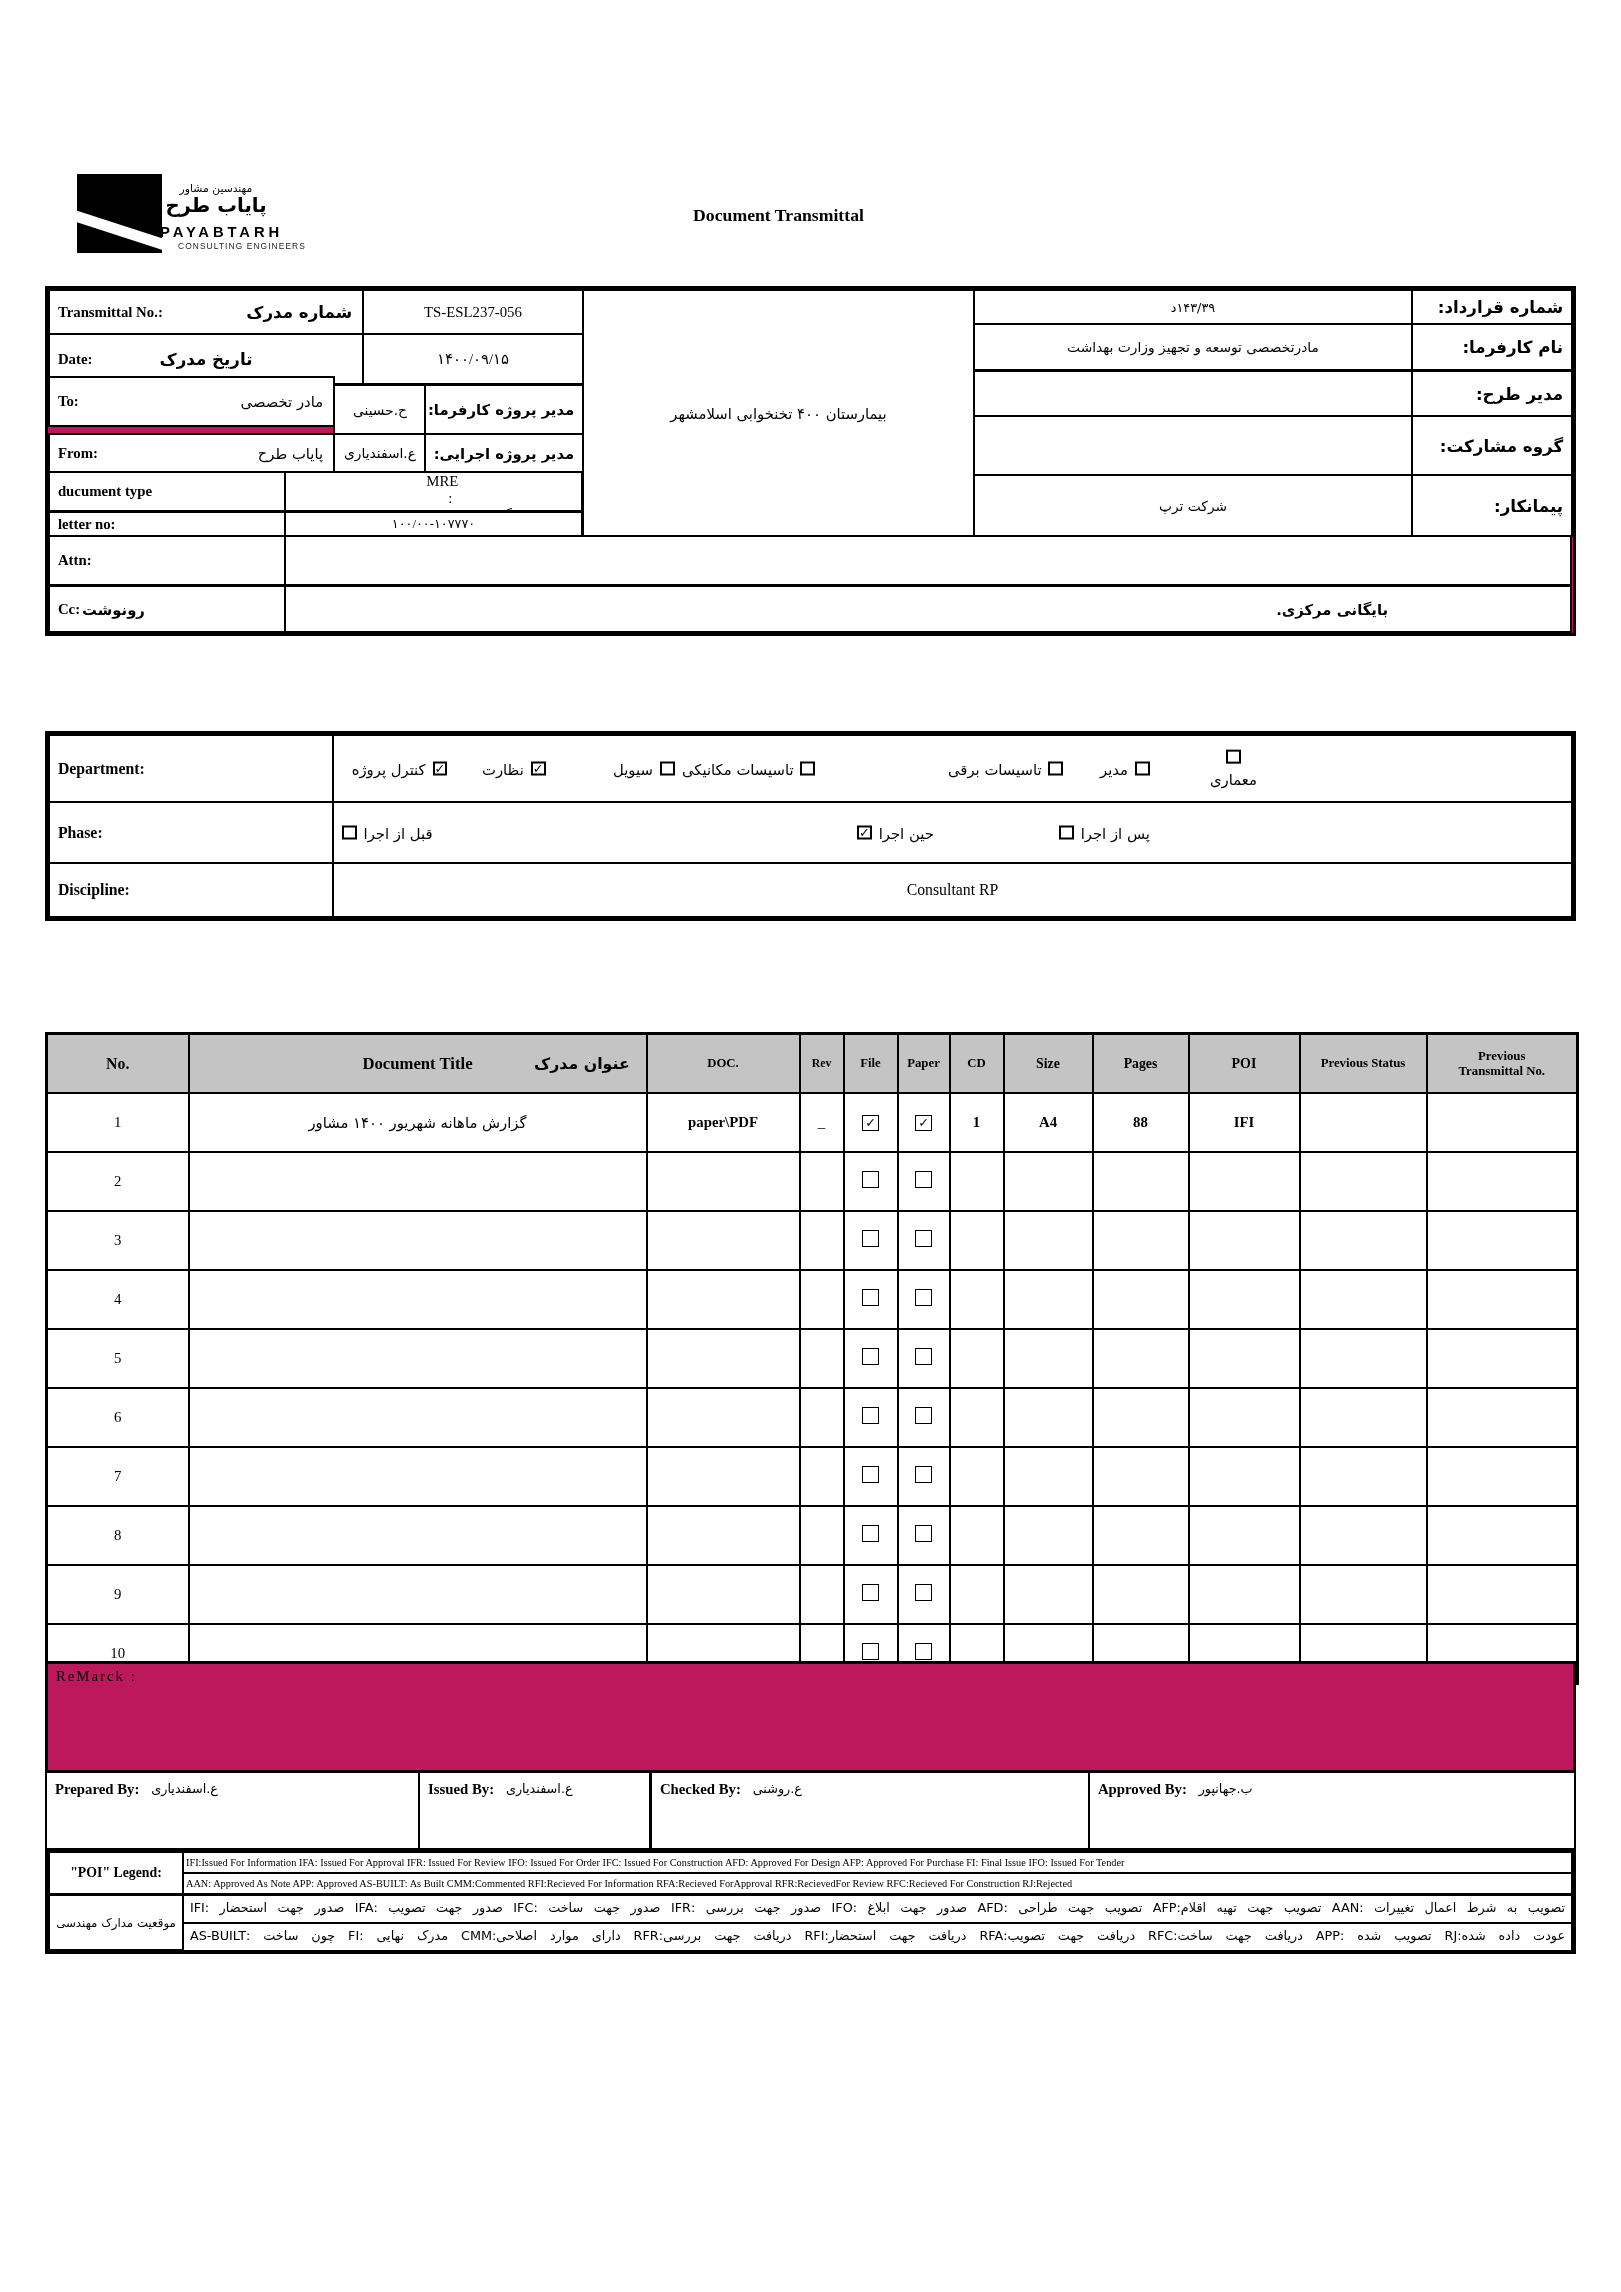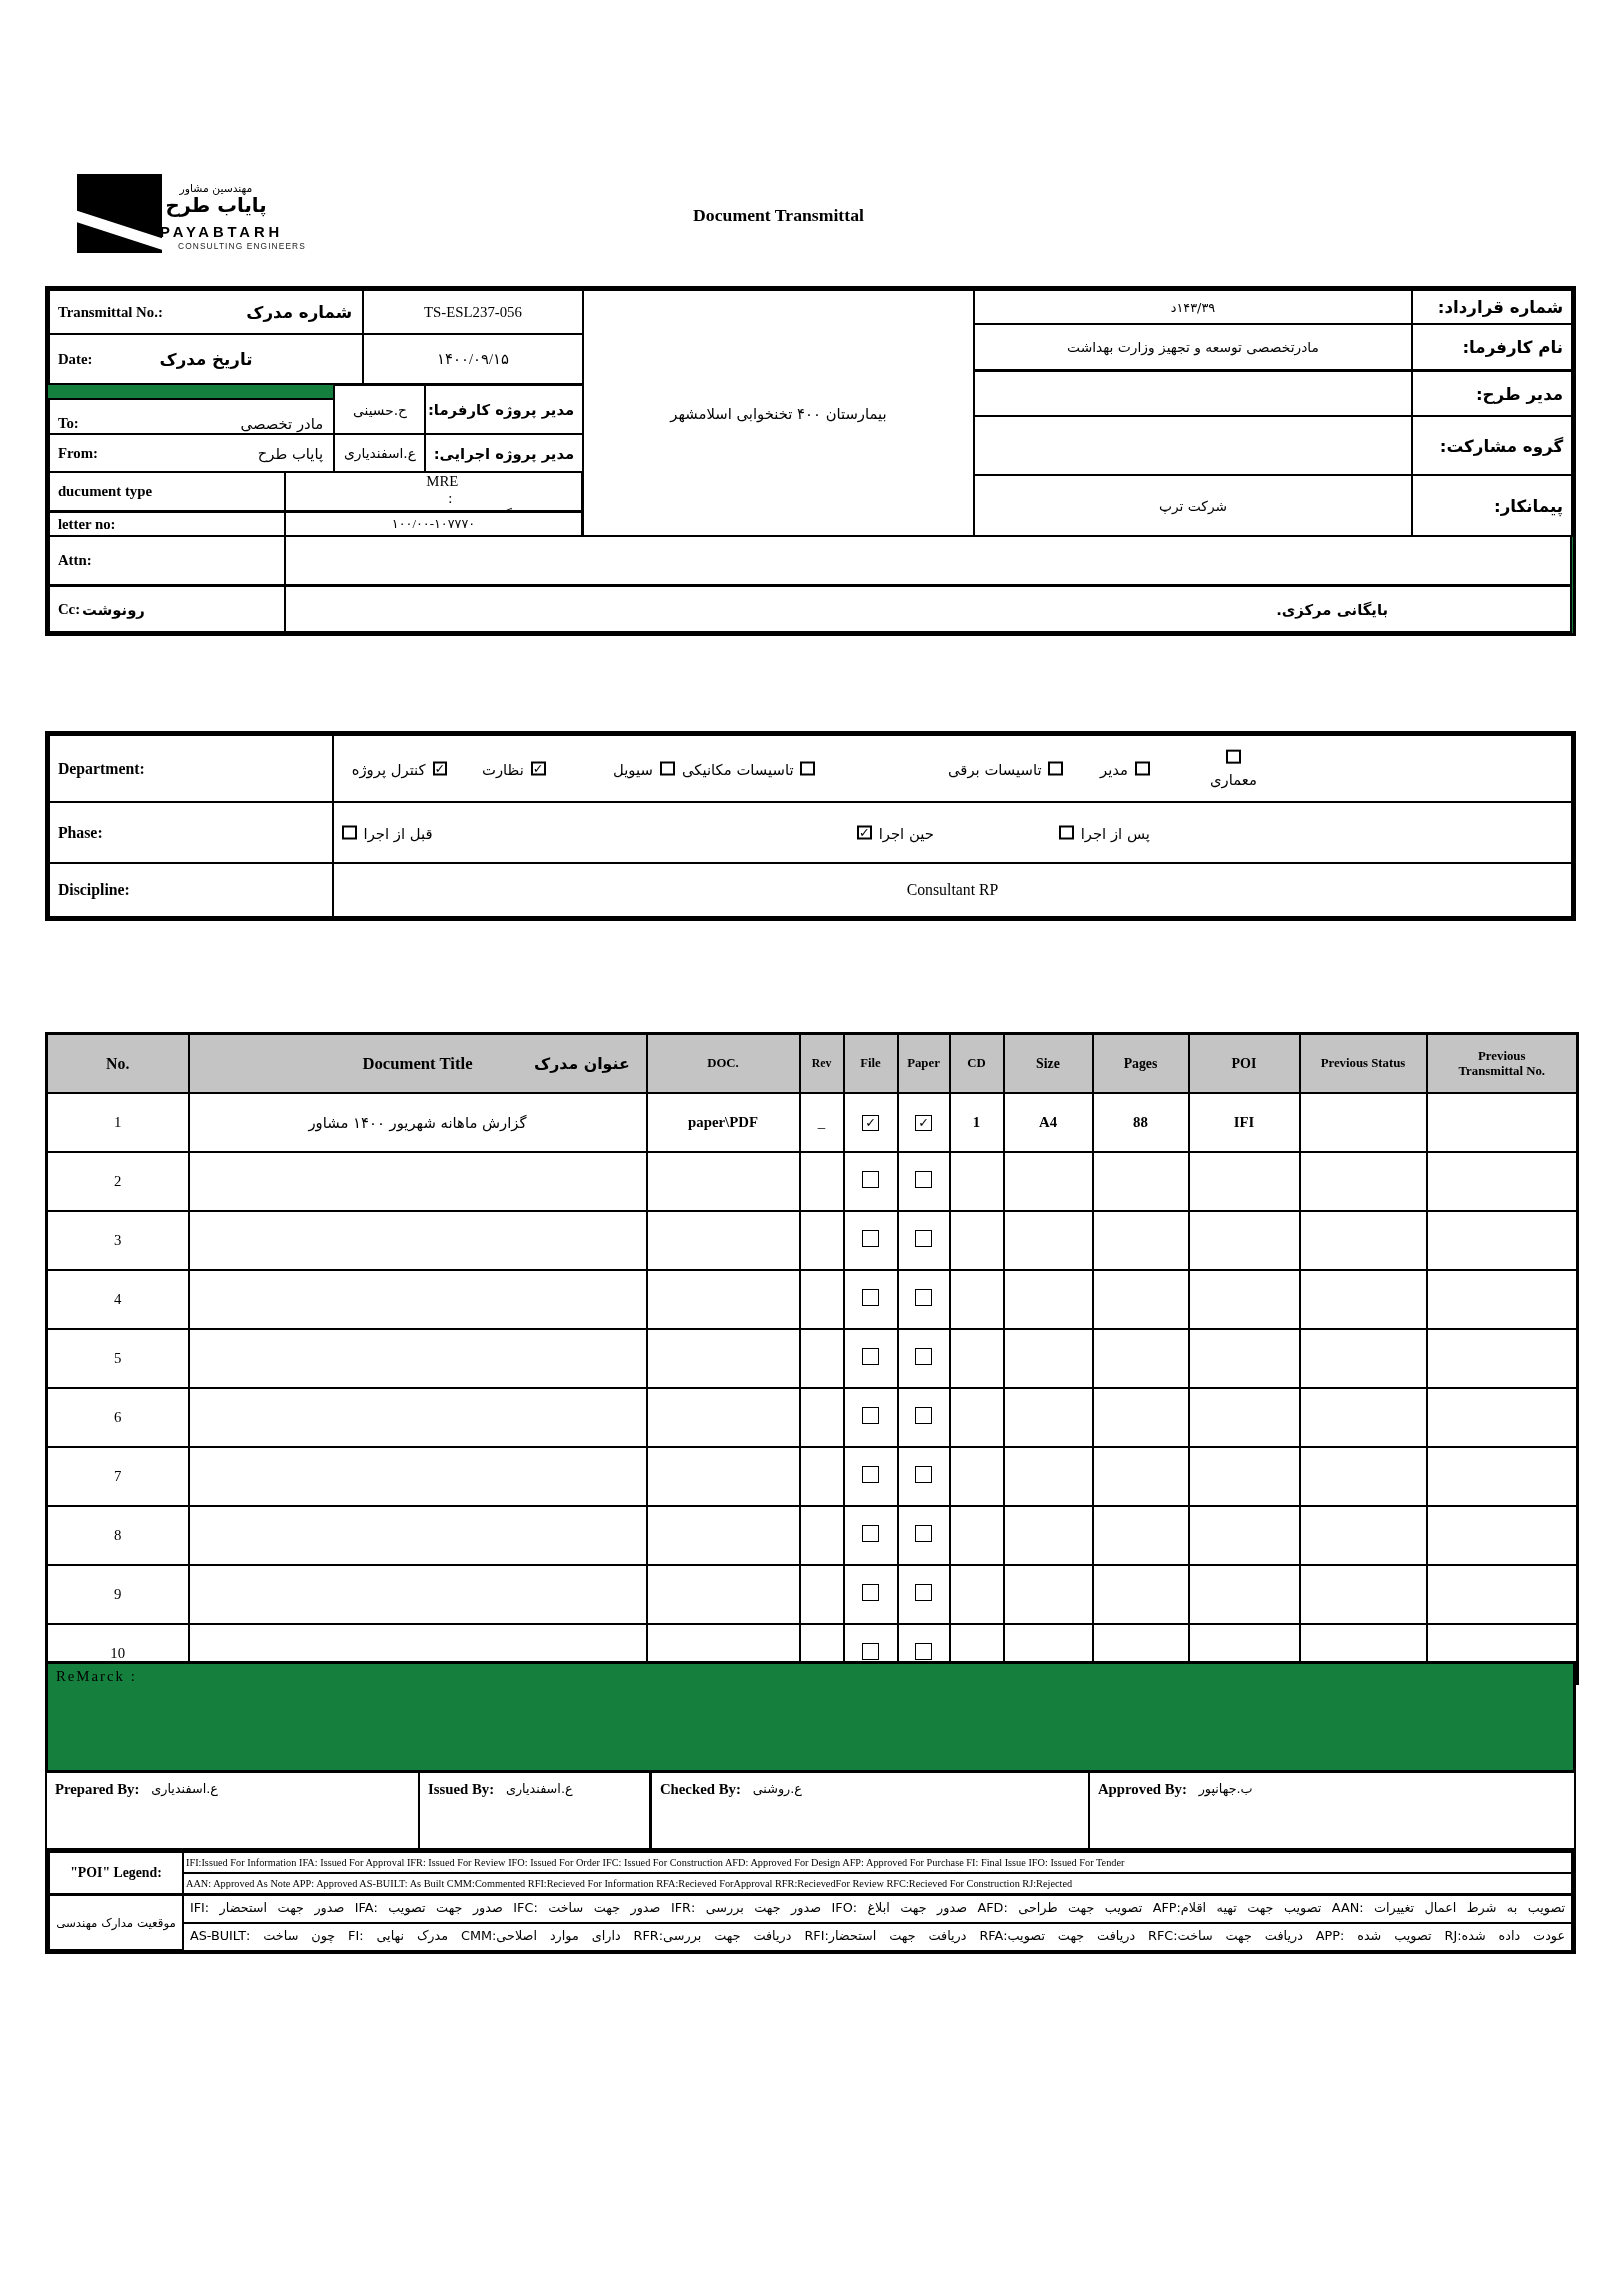--- a/index.html
+++ b/index.html
@@ -3,21 +3,21 @@
 <meta charset="utf-8">
 <style>
   :root{ --table-header-bg:#c4c4c4; }
   html,body{margin:0;padding:0;background:#fff;}
   .sheet{position:relative;width:1621px;height:2292px;background:#fff;color:#000;
          font-family:"Liberation Serif","DejaVu Sans",serif;overflow:hidden;}
   .abs{position:absolute;}
   .bold{font-weight:bold;}
   .fa{direction:rtl;font-family:"DejaVu Sans","Liberation Serif",sans-serif;}
   .en{font-family:"Liberation Serif",serif;}
-  .box{position:absolute;border:3px solid #000;box-sizing:border-box;background:#15803d;}
+  .box{position:absolute;border:3px solid #000;box-sizing:border-box;background:#be185d;}
   .cell{position:absolute;border:2px solid #000;box-sizing:border-box;background:#fff;
         display:flex;align-items:center;font-size:14.8px;}
   .ctr{justify-content:center;text-align:center;}
   .sb{justify-content:space-between;padding:0 9.9px 0 7.9px;}
   .pl{padding-left:7.9px;}
   .rt{justify-content:flex-end;text-align:right;padding-right:7.9px;}
   .cb{display:inline-flex;width:14.8px;height:14.8px;border:2px solid #000;box-sizing:border-box;
       align-items:center;justify-content:center;font-size:12.8px;line-height:1;flex:0 0 auto;
       background:#fff;font-family:"DejaVu Sans",sans-serif;}
   .cb2{width:16.7px;height:16.7px;border-width:1.5px;}
@@ -78,21 +78,21 @@
     </div>
 
     <div class="cell ctr bold" style="left:0;top:44px;width:316px;height:52px;position:absolute;">
       <span class="en" style="position:absolute;left:7.9px;">Date:</span>
       <span class="fa" style="font-size:16.7px;">تاریخ مدرک</span>
     </div>
     <div class="cell ctr" style="left:314px;top:44px;width:222px;height:52px;">
       <span dir="ltr">۱۴۰۰/۰۹/۱۵</span>
     </div>
 
-    <div class="cell sb" style="left:0;top:109px;width:287px;height:51px;">
+    <div class="cell sb" style="left:0;top:87px;width:287px;height:51px;">
       <span class="en bold">To:</span>
       <span class="fa">مادر تخصصی</span>
     </div>
     <div class="cell ctr" style="left:285px;top:95px;width:94px;height:51px;font-size:13.8px;">
       <span class="fa">ح.حسینی</span>
     </div>
     <div class="cell rt" style="left:376px;top:95px;width:160px;height:51px;">
       <span class="fa bold">مدیر پروژه کارفرما:</span>
     </div>
 

